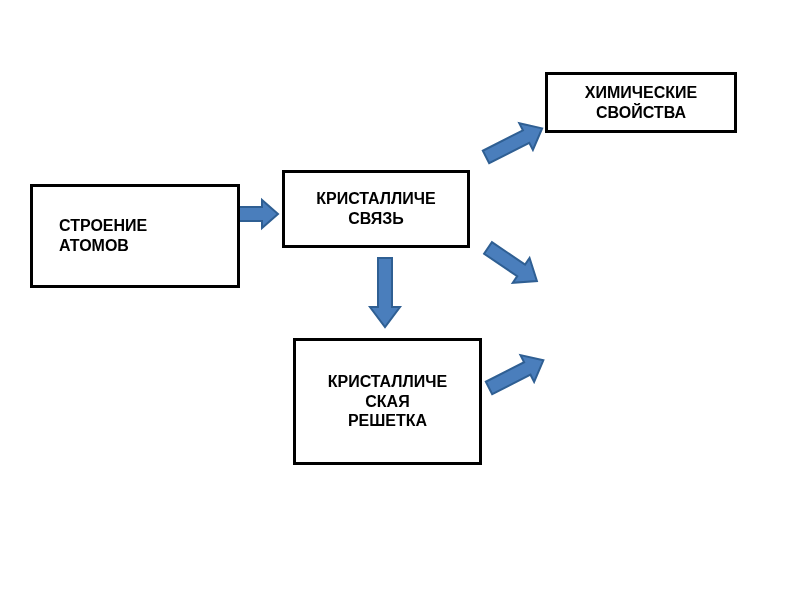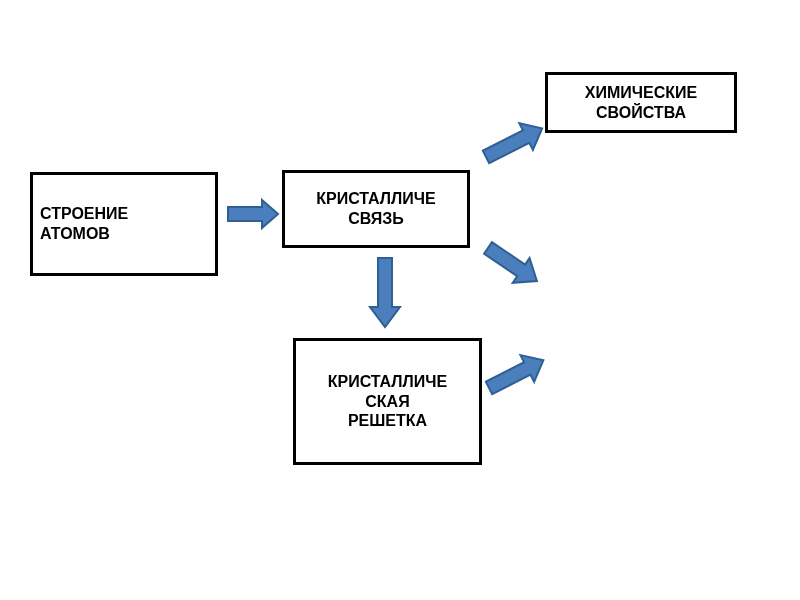--- a/index.html
+++ b/index.html
@@ -20,33 +20,33 @@
     background: #ffffff;
   }
   .node {
     position: absolute;
     box-sizing: border-box;
     border: 3px solid #000000;
     background: #ffffff;
     display: flex;
     align-items: center;
     justify-content: center;
-    padding: 2px 1px;
+    padding: 2px 20px;
   }
   .node-label {
     font-family: "Liberation Sans", sans-serif;
     font-weight: bold;
     color: #000000;
     font-size: 16px;
     line-height: 1.22;
     white-space: pre-line;
   }
   
   #node-atomic-structure {
-    left: 30px;  top: 172px;  width: 188px; height: 104px;
+    left: 30px;  top: 184px;  width: 210px; height: 104px;
     justify-content: flex-start;
   }
   #node-atomic-structure .node-label {
     text-align: left;
     padding-left: 6px;
   }
   
   #node-chemical-bond {
     left: 282px; top: 170px; width: 188px; height: 78px;
   }

